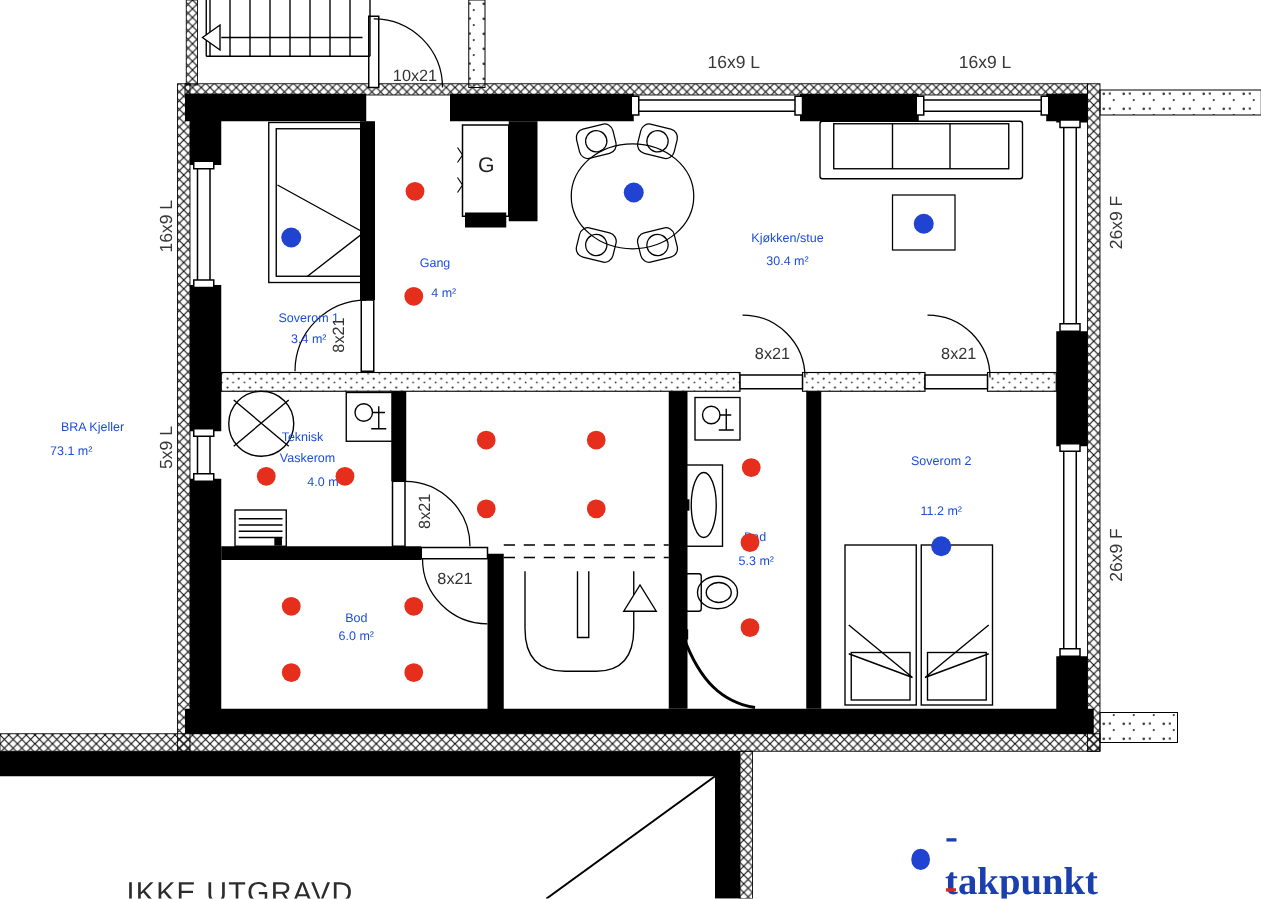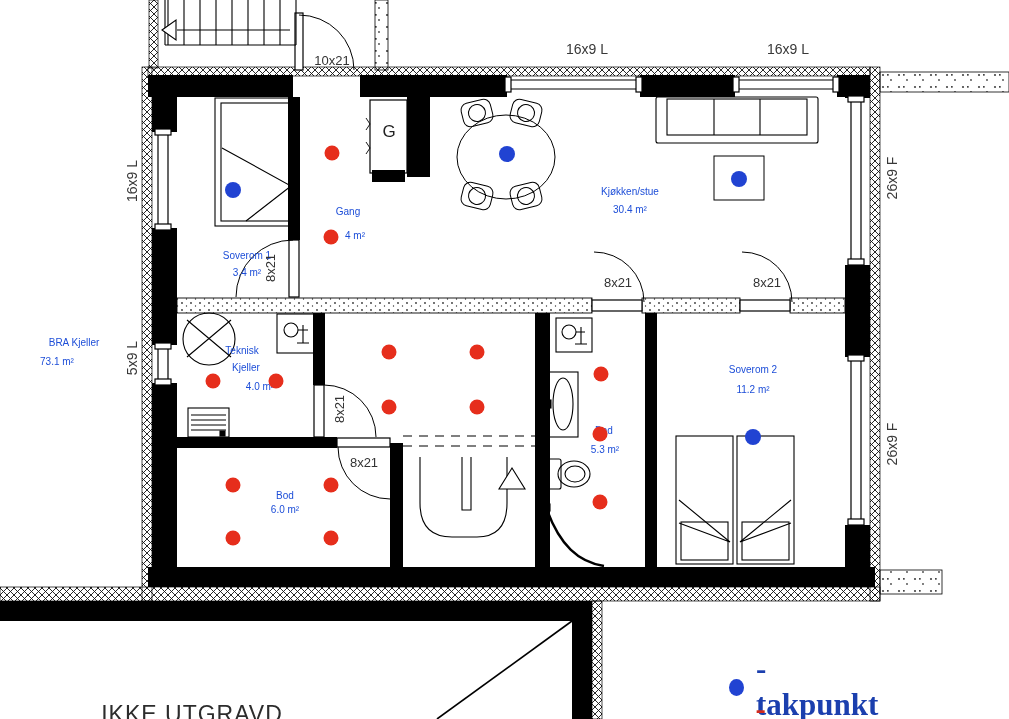--- a/index.html
+++ b/index.html
@@ -219,31 +219,31 @@
   <span class="lbl" style="left:247px;top:256px">Soverom 1</span>
   <span class="lbl" style="left:247px;top:273px">3.4 m²</span>
 
   <span class="lbl" style="left:348px;top:212px">Gang</span>
   <span class="lbl" style="left:355px;top:236px">4 m²</span>
 
   <span class="lbl" style="left:630px;top:192px">Kjøkken/stue</span>
   <span class="lbl" style="left:630px;top:210px">30.4 m²</span>
 
   <span class="lbl" style="left:242px;top:351px">Teknisk</span>
-  <span class="lbl" style="left:246px;top:368px">Kjeller</span>
+  <span class="lbl" style="left:246px;top:368px">Vaskerom</span>
   <span class="lbl" style="left:260px;top:387px">4.0 m²</span>
 
   <span class="lbl" style="left:285px;top:496px">Bod</span>
   <span class="lbl" style="left:285px;top:510px">6.0 m²</span>
 
   <span class="lbl" style="left:604px;top:431px">Bad</span>
   <span class="lbl" style="left:605px;top:450px">5.3 m²</span>
 
   <span class="lbl" style="left:753px;top:370px">Soverom 2</span>
-  <span class="lbl" style="left:753px;top:390px">11.2 m²</span>
+  <span class="lbl" style="left:753px;top:410px">11.2 m²</span>
 
   <span class="lbl" style="left:74px;top:343px">BRA Kjeller</span>
   <span class="lbl" style="left:57px;top:362px">73.1 m²</span>
   <span class="lbl note" style="left:192px;top:714px">IKKE UTGRAVD</span>
   <span class="lbl big" style="left:389px;top:132px">G</span>
 
   <span class="lbl dim" style="left:587px;top:50px">16x9 L</span>
   <span class="lbl dim" style="left:788px;top:50px">16x9 L</span>
   <span class="lbl dim vert" style="left:133px;top:181px">16x9 L</span>
   <span class="lbl dim vert" style="left:133px;top:358px">5x9 L</span>

